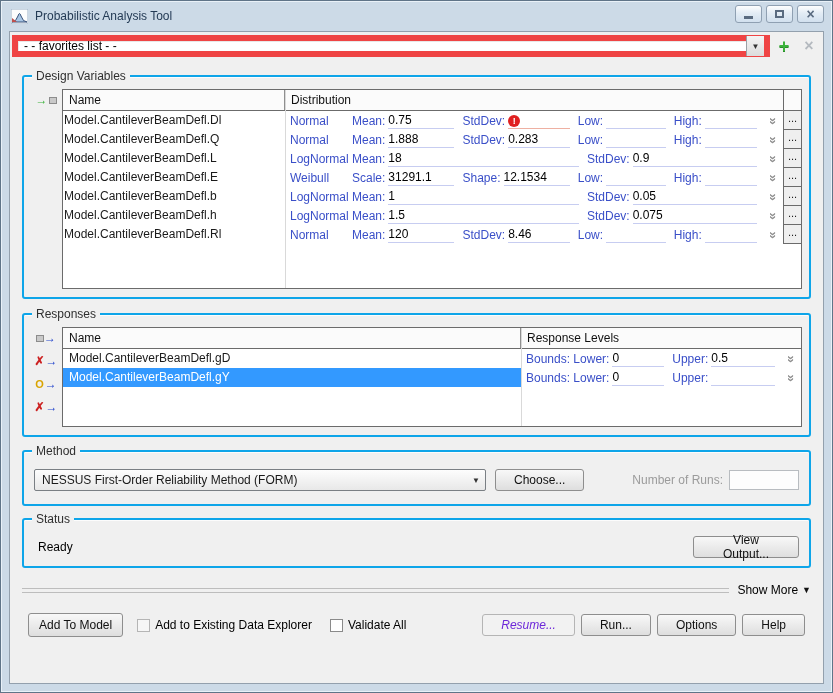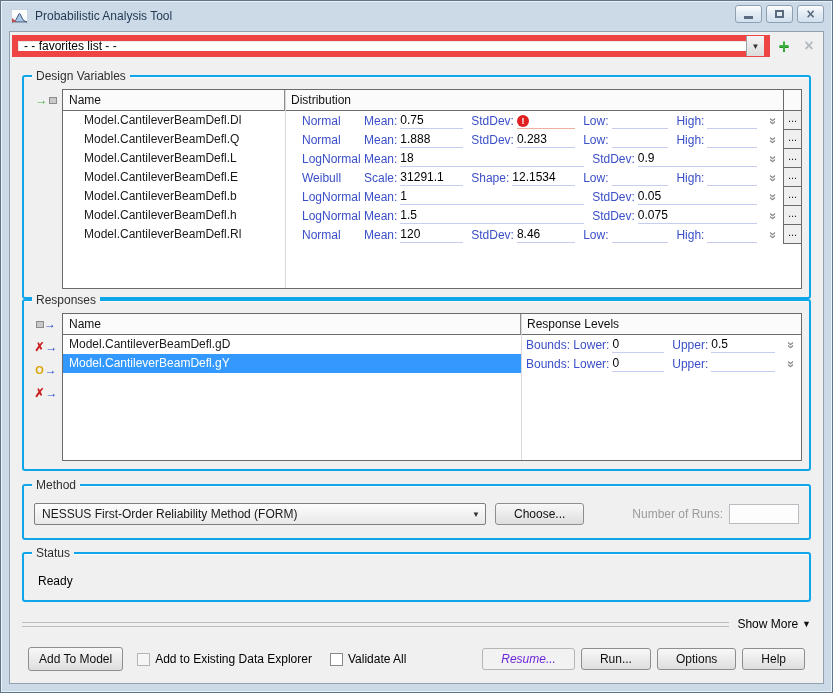--- a/index.html
+++ b/index.html
@@ -35,21 +35,21 @@
   .clear-glyph{ color:#b4b9bf; font-size:16px; font-weight:bold; line-height:1; }
 
   .content{ padding:0 12px; }
 
   
   .groupbox{ position:relative; border:2px solid #0ea5e9; border-radius:3px; background:#f0f0f0;
              box-shadow:inset 0 1px 0 #fcfcfc; }
   .group-label{ position:absolute; top:-8px; left:8px; background:#f0f0f0; padding:0 4px; color:#2f2f2f; }
 
   .gb-dv{ margin-top:16px; height:224px; }
-  .gb-resp{ height:172px; }
+  .gb-resp{ margin-top:14px; height:124px; }
   .gb-method{ margin-top:13px; height:56px; }
   .gb-status{ margin-top:12px; height:50px; }
 
   .group-flex{ display:flex; height:100%; padding:12px 7px 8px 6px; }
   .side-icons{ width:32px; flex:0 0 auto; display:flex; flex-direction:column; align-items:center; padding-top:3px; gap:7px; }
 
   .icon-pair{ display:flex; align-items:center; height:16px; }
   .mini-box{ width:8px; height:7px; background:#c9c9c9; border:1px solid #8c8c8c; }
   .arrow-g{ color:var(--green,#3bb23b); font-weight:bold; font-size:12px; line-height:1; margin-right:1px;}
   .arrow-b{ color:var(--arrowblue,#2244cc); font-weight:bold; font-size:12px; line-height:1; }
@@ -60,21 +60,21 @@
   .table{ flex:1; background:#fff; border:1px solid #6b6b6b; display:flex; flex-direction:column; position:relative; overflow:hidden; }
   .thead{ display:flex; height:21px; line-height:20px; background:#fbfbfb; border-bottom:1px solid #6b6b6b; }
   .th{ padding-left:6px; color:#111; }
   .th-name-dv{ width:222px; border-right:1px solid #8f8f8f; }
   .th-name-resp{ width:458px; border-right:1px solid #8f8f8f; }
   .th-flex{ flex:1; }
   .th-dots{ width:18px; border-left:1px solid #6b6b6b; }
   .colsep{ position:absolute; top:0; bottom:0; width:1px; background:#d9d9d9; }
   .trow{ display:flex; height:19px; line-height:18px; flex:0 0 auto; }
   .cell{ overflow:hidden; white-space:nowrap; }
-  .name-cell-dv{ width:222px; padding-left:9px;margin-left:12px; }
+  .name-cell-dv{ width:222px; padding-left:1px; }
   .name-cell-resp{ width:458px; padding-left:6px; }
   .name-cell-resp.selected{ background:var(--sel,#3399ff); color:#fff; }
   .dist-cell,.levels-cell{ flex:1; display:flex; align-items:center; padding-left:5px; }
   .dist{ width:62px; flex:0 0 auto; }
   .blue{ color:var(--accent,#3a4fc8); }
   .fields{ flex:1; display:flex; min-width:0; }
   .fld{ display:flex; align-items:center; min-width:0; }
   .fields.n4 .fld:nth-child(1){ flex:1.15; } .fields.n4 .fld:nth-child(2){ flex:1.2; }
   .fields.n4 .fld:nth-child(3){ flex:1; }   .fields.n4 .fld:nth-child(4){ flex:0.95; }
   .fields.n2 .fld:nth-child(1){ flex:1.32; } .fields.n2 .fld:nth-child(2){ flex:1; }
@@ -441,20 +441,21 @@
             <span class="disabled-text">Number of Runs:</span>
             <input class="runs-input" disabled="" value="" style="">
           </div>
         </div>
       </div>
 
       <div class="groupbox gb-status">
         <span class="group-label">Status</span>
         <div class="status-row">
           <span class="status-text">Ready</span>
+          <button class="btn btn-viewoutput">View Output...</button>
         </div>
       </div>
 
       <div class="showmore-row">
         <div class="dbl-line"></div>
         <span class="showmore">
           <span>Show More</span>
           <span class="sm-arrow">▼</span>
         </span>
       </div>

